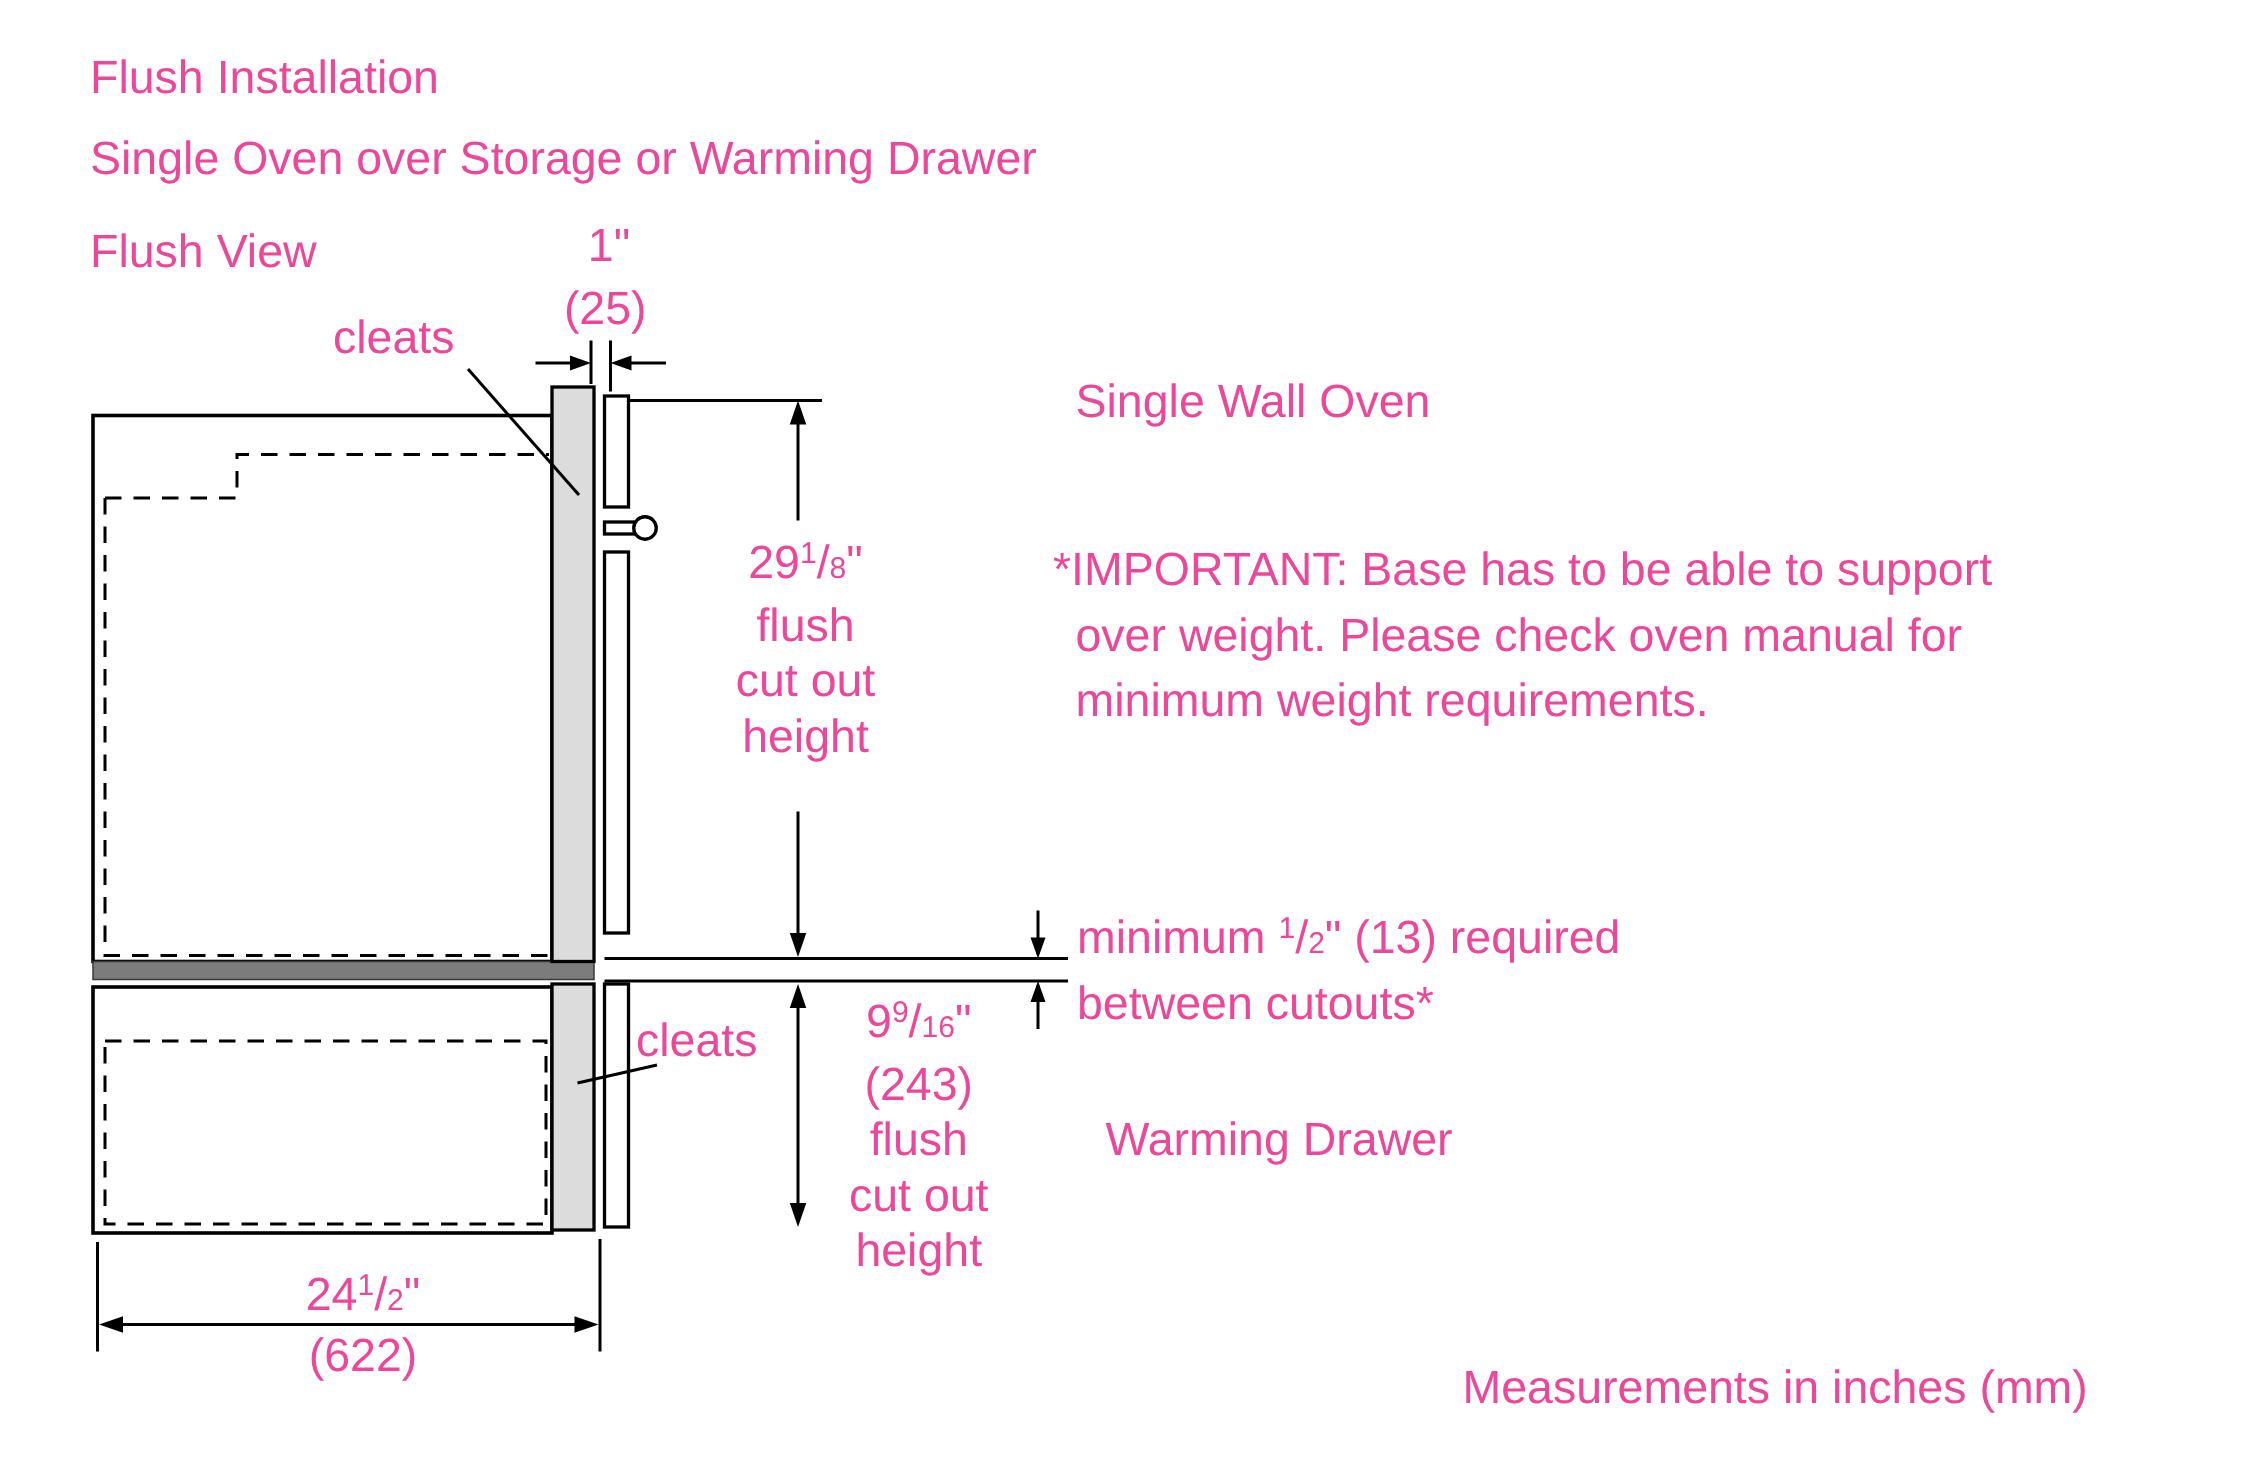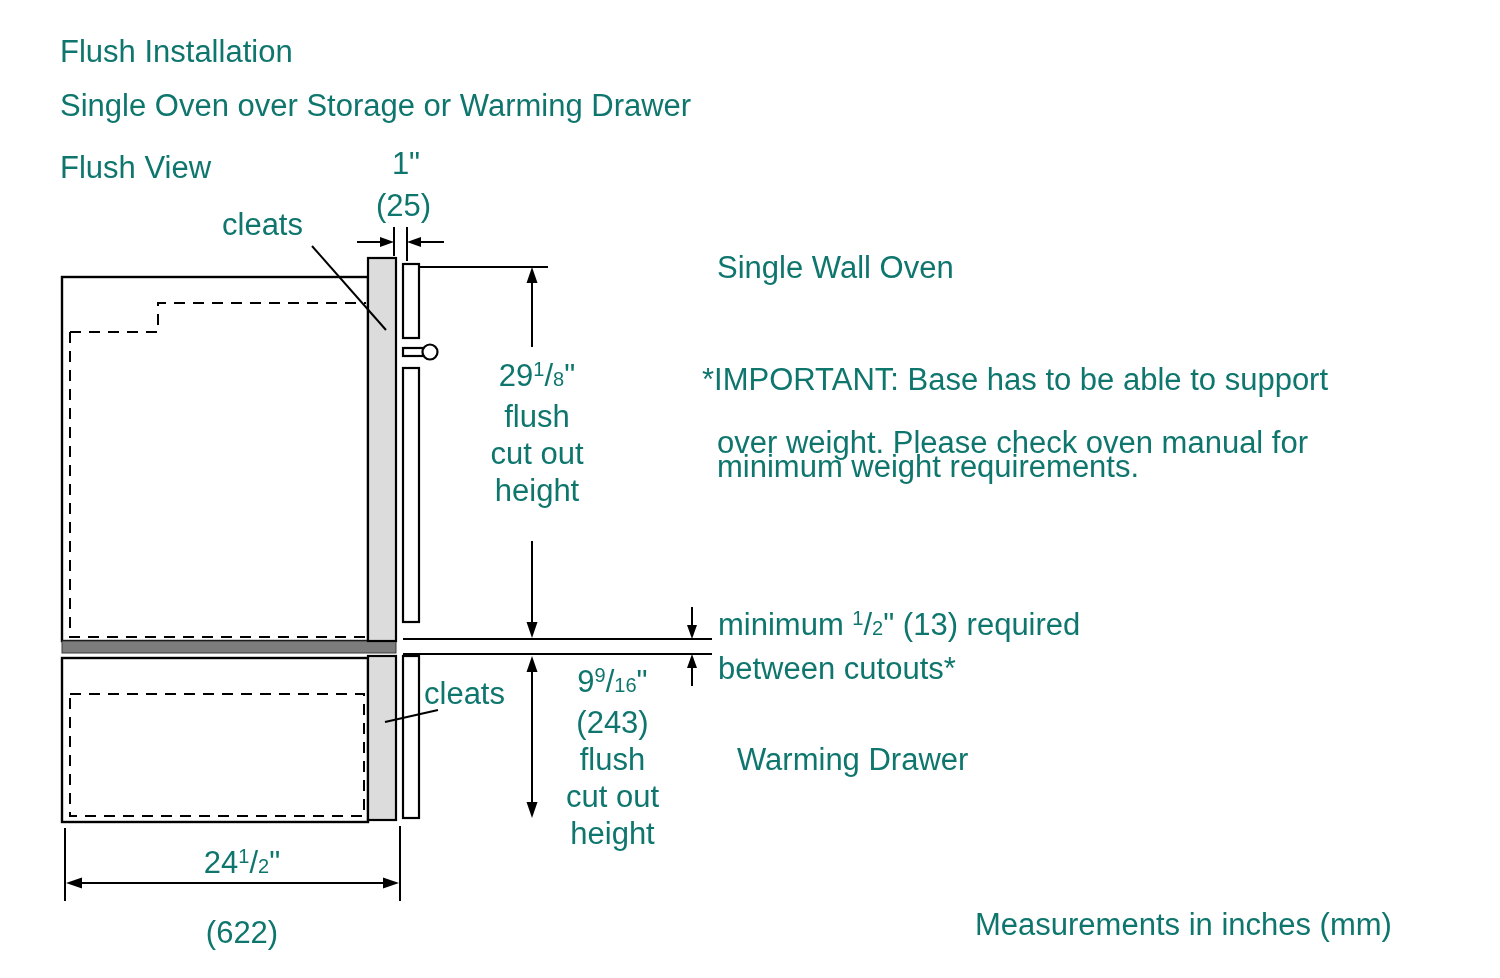--- a/index.html
+++ b/index.html
@@ -2,21 +2,21 @@
 <html><head>
 <meta charset="utf-8">
 <style>
   html, body { margin: 0; padding: 0; background: #ffffff; }
   #page {
     position: relative;
     width: 1500px;
     height: 978px;
     background: #ffffff;
     font-family: "Liberation Sans", sans-serif;
-    color: #0f766e;
+    color: #ec4899;
     overflow: hidden;
   }
   .abs { position: absolute; }
   .txt { font-size: 31px; line-height: 1.15; white-space: nowrap; }
   .center { text-align: center; }
   .dimstack { font-size: 31px; line-height: 37px; text-align: center; white-space: nowrap; }
   .fnum { font-size: 20px; vertical-align: 10px; }
   .fden { font-size: 20px; vertical-align: 0px; }
   svg.diagram { position: absolute; left: 0; top: 0; }
 </style>
@@ -95,36 +95,36 @@
   <div class="abs dimstack" style="left:452px; top:351px; width:170px;">
     <div><span>29</span><span class="fnum">1</span><span>/</span><span class="fden">8</span><span>"</span></div>
     <div>flush</div>
     <div>cut out</div>
     <div>height</div>
   </div>
 
   <div class="abs txt" style="left:717px; top:250px;">Single Wall Oven</div>
 
   <div class="abs txt" style="left:702px; top:362px;">*IMPORTANT: Base has to be able to support</div>
-  <div class="abs txt" style="left:717px; top:406px;margin-top:19px;">over weight. Please check oven manual for</div>
+  <div class="abs txt" style="left:717px; top:406px;">over weight. Please check oven manual for</div>
   <div class="abs txt" style="left:717px; top:449px;">minimum weight requirements.</div>
 
   <div class="abs txt" style="left:718px; top:607px;"><span>minimum </span><span class="fnum">1</span><span>/</span><span class="fden">2</span><span>" (13) required</span></div>
   <div class="abs txt" style="left:718px; top:651px;">between cutouts*</div>
 
   <div class="abs txt" style="left:424px; top:676px;">cleats</div>
 
   <div class="abs dimstack" style="left:545px; top:657px; width:135px;">
     <div><span>9</span><span class="fnum">9</span><span>/</span><span class="fden">16</span><span>"</span></div>
     <div>(243)</div>
     <div>flush</div>
     <div>cut out</div>
     <div>height</div>
   </div>
 
   <div class="abs txt" style="left:718px; top:742px;margin-left:19px;">Warming Drawer</div>
 
   <div class="abs txt center" style="left:158px; top:845px; width:168px;"><span>24</span><span class="fnum">1</span><span>/</span><span class="fden">2</span><span>"</span></div>
-  <div class="abs txt center" style="left:158px; top:886px; width:168px;margin-top:29px;">(622)</div>
+  <div class="abs txt center" style="left:158px; top:886px; width:168px;">(622)</div>
 
   <div class="abs txt" style="left:975px; top:907px;">Measurements in inches (mm)</div>
 
 </div>
 
 </body></html>

